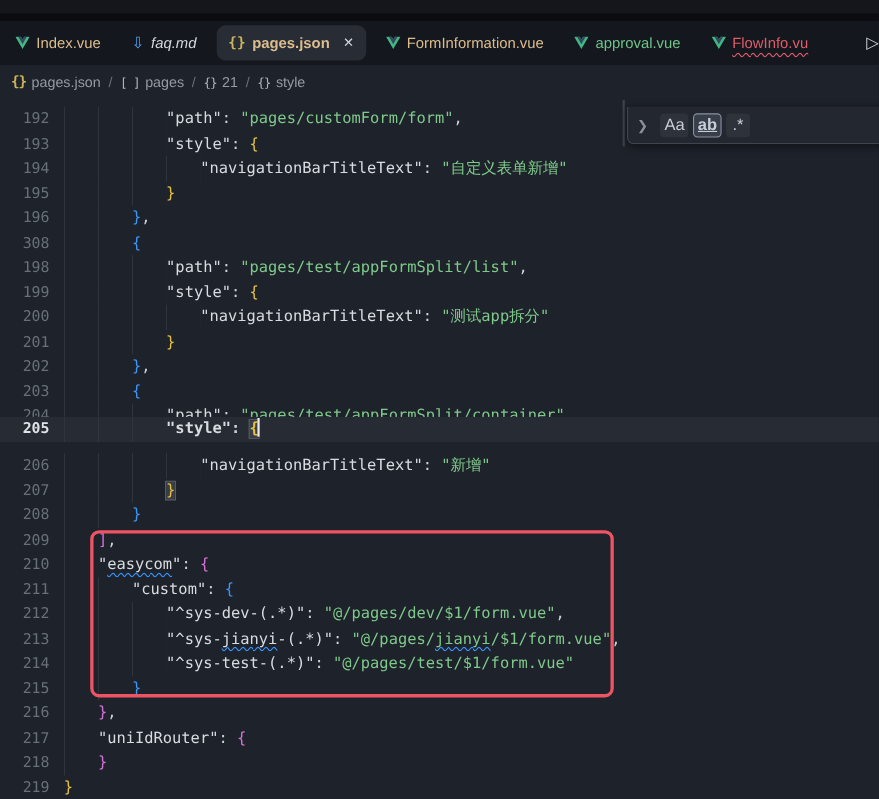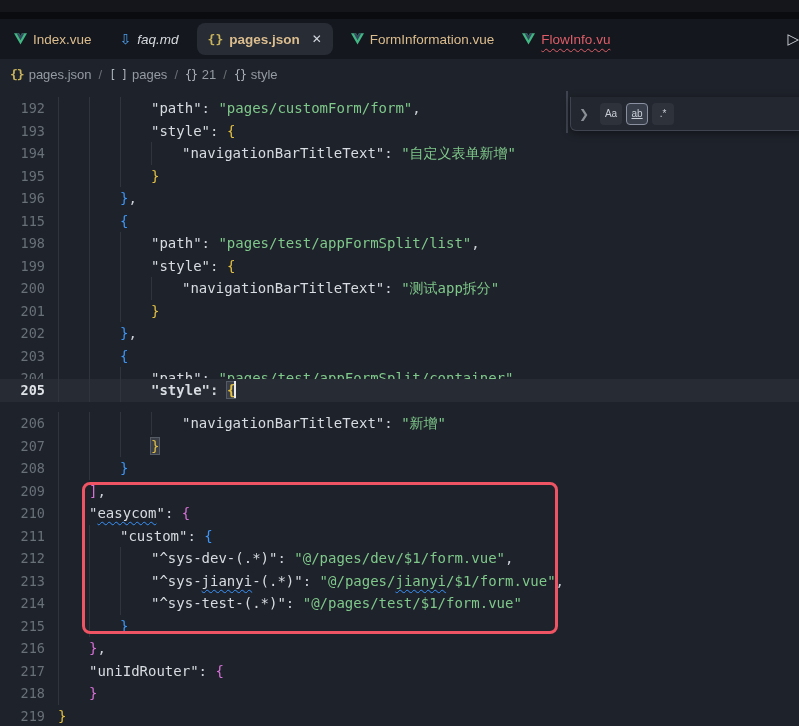--- a/index.html
+++ b/index.html
@@ -59,24 +59,24 @@
   #find-sash{position:absolute;left:566px;top:1px;width:2px;height:42px;background:#3f4450;z-index:9;}
   #find-widget{position:absolute;left:570px;top:7px;width:235px;height:34px;background:#23272f;
     border:1px solid #3f4450;border-top:none;border-radius:0 0 6px 6px;z-index:10;
     display:flex;align-items:center;box-shadow:0 2px 8px rgba(0,0,0,.45);
     font-family:"Liberation Sans","DejaVu Sans",sans-serif;}
   #find-collapse{color:#8b9097;font-size:12px;padding:0 7px 0 8px;}
   #find-input{width:138px;height:23px;background:#1b1f26;border:1px solid #6b7280;border-radius:3px;
     color:#e6e8ea;font-size:13px;padding:0 8px;outline:none;
     font-family:"Liberation Sans","DejaVu Sans",sans-serif;}
   .find-btn{margin-left:4px;height:22px;min-width:22px;padding:0 3px;border:1px solid transparent;border-radius:4px;
-    background:#2d323b;color:#c9ced6;font-size:10px;display:flex;align-items:center;justify-content:center;
+    background:#2d323b;color:#c9ced6;font-size:15px;display:flex;align-items:center;justify-content:center;
     font-family:"Liberation Sans","DejaVu Sans",sans-serif;}
   .find-btn.active{border-color:#8a90a0;background:#383e4a;}
-  .ww{text-decoration:underline;}
+  .ww{text-decoration:underline;font-weight:bold;}
 </style>
 </head>
 <body>
 
 <div id="window">
   <div id="header">
     <div id="top-strip"></div>
     <div id="tabs">
         <div class="tab">
           <span class="ticon">
@@ -105,20 +105,29 @@
           </span>
           <span class="tlabel c-mod">FormInformation.vue</span>
         </div>
         <div class="tab">
           <span class="ticon">
             <svg width="13" height="12" viewBox="0 0 261 226">
               <path fill="#41b883" d="M204.8,0H261L130.5,225.6L0,0h99.8l30.7,53.1L160.4,0H204.8z"></path>
               <path fill="#35495e" d="M52.2,0L130.5,135.7L208.3,0h-47.9l-29.9,51.7L100.3,0H52.2z"></path>
             </svg>
           </span>
+          <span class="tlabel c-add">approval.vue</span>
+        </div>
+        <div class="tab">
+          <span class="ticon">
+            <svg width="13" height="12" viewBox="0 0 261 226">
+              <path fill="#41b883" d="M204.8,0H261L130.5,225.6L0,0h99.8l30.7,53.1L160.4,0H204.8z"></path>
+              <path fill="#35495e" d="M52.2,0L130.5,135.7L208.3,0h-47.9l-29.9,51.7L100.3,0H52.2z"></path>
+            </svg>
+          </span>
           <span class="tlabel c-err sq-red">FlowInfo.vu</span>
         </div>
         <span class="overflow-ic">▷</span>
       </div>
   </div>
   <div id="breadcrumb">
       <span class="bc-item">
         <span class="bc-ic gold">{}</span>
         <span>pages.json</span>
       </span>
@@ -138,21 +147,21 @@
         <span>style</span>
       </span>
     </div>
   <div id="editor">
     <div id="lines">
         <div class="line" style="top: 7px;"><span class="num">192</span><span class="guides" style="width: 93px;"></span><span class="code" style="padding-left: 93px;"><span class="tk-k">"path"</span><span class="tk-p">: </span><span class="tk-s">"pages/customForm/form"</span><span class="tk-p">,</span></span></div>
         <div class="line" style="top: 29.5px;"><span class="num">193</span><span class="guides" style="width: 93px;"></span><span class="code" style="padding-left: 93px;"><span class="tk-k">"style"</span><span class="tk-p">: </span><span class="tk-b1">{</span></span></div>
         <div class="line" style="top: 52px;"><span class="num">194</span><span class="guides" style="width: 124px;"></span><span class="code" style="padding-left: 124px;"><span class="tk-k">"navigationBarTitleText"</span><span class="tk-p">: </span><span class="tk-s">"自定义表单新增"</span></span></div>
         <div class="line" style="top: 74.5px;"><span class="num">195</span><span class="guides" style="width: 93px;"></span><span class="code" style="padding-left: 93px;"><span class="tk-b1">}</span></span></div>
         <div class="line" style="top: 97px;"><span class="num">196</span><span class="guides" style="width: 62px;"></span><span class="code" style="padding-left: 62px;"><span class="tk-b3">}</span><span class="tk-p">,</span></span></div>
-        <div class="line" style="top: 119.5px;"><span class="num">115</span><span class="guides" style="width: 62px;"></span><span class="code" style="padding-left: 62px;"><span class="tk-b3">{</span></span></div>
+        <div class="line" style="top: 119.5px;"><span class="num">308</span><span class="guides" style="width: 62px;"></span><span class="code" style="padding-left: 62px;"><span class="tk-b3">{</span></span></div>
         <div class="line" style="top: 142px;"><span class="num">198</span><span class="guides" style="width: 93px;"></span><span class="code" style="padding-left: 93px;"><span class="tk-k">"path"</span><span class="tk-p">: </span><span class="tk-s">"pages/test/appFormSplit/list"</span><span class="tk-p">,</span></span></div>
         <div class="line" style="top: 164.5px;"><span class="num">199</span><span class="guides" style="width: 93px;"></span><span class="code" style="padding-left: 93px;"><span class="tk-k">"style"</span><span class="tk-p">: </span><span class="tk-b1">{</span></span></div>
         <div class="line" style="top: 187px;"><span class="num">200</span><span class="guides" style="width: 124px;"></span><span class="code" style="padding-left: 124px;"><span class="tk-k">"navigationBarTitleText"</span><span class="tk-p">: </span><span class="tk-s">"测试app拆分"</span></span></div>
         <div class="line" style="top: 209.5px;"><span class="num">201</span><span class="guides" style="width: 93px;"></span><span class="code" style="padding-left: 93px;"><span class="tk-b1">}</span></span></div>
         <div class="line" style="top: 232px;"><span class="num">202</span><span class="guides" style="width: 62px;"></span><span class="code" style="padding-left: 62px;"><span class="tk-b3">}</span><span class="tk-p">,</span></span></div>
         <div class="line" style="top: 254.5px;"><span class="num">203</span><span class="guides" style="width: 62px;"></span><span class="code" style="padding-left: 62px;"><span class="tk-b3">{</span></span></div>
         <div class="line" style="top: 277px; padding-left: 31px;"><span class="num">204</span><span class="guides" style="width: 93px;"></span><span class="code" style="padding-left: 93px;"><span class="tk-k">"path"</span><span class="tk-p">: </span><span class="tk-s">"pages/test/appFormSplit/container"</span><span class="tk-p">,</span></span></div>
         <div class="line cur" style="top: 289px; font-weight: bold;"><span class="num">205</span><span class="guides" style="width: 93px;"></span><span class="code" style="padding-left: 93px;"><span class="tk-k">"style"</span><span class="tk-p">: </span><span class="tk-b1 tk-m">{</span><span class="caret"></span></span></div>
         <div class="line" style="top: 322px;"><span class="num">206</span><span class="guides" style="width: 124px;"></span><span class="code" style="padding-left: 124px;"><span class="tk-k">"navigationBarTitleText"</span><span class="tk-p">: </span><span class="tk-s">"新增"</span></span></div>
         <div class="line" style="top: 344.5px;"><span class="num">207</span><span class="guides" style="width: 93px;"></span><span class="code" style="padding-left: 93px;"><span class="tk-b1 tk-m">}</span></span></div>

